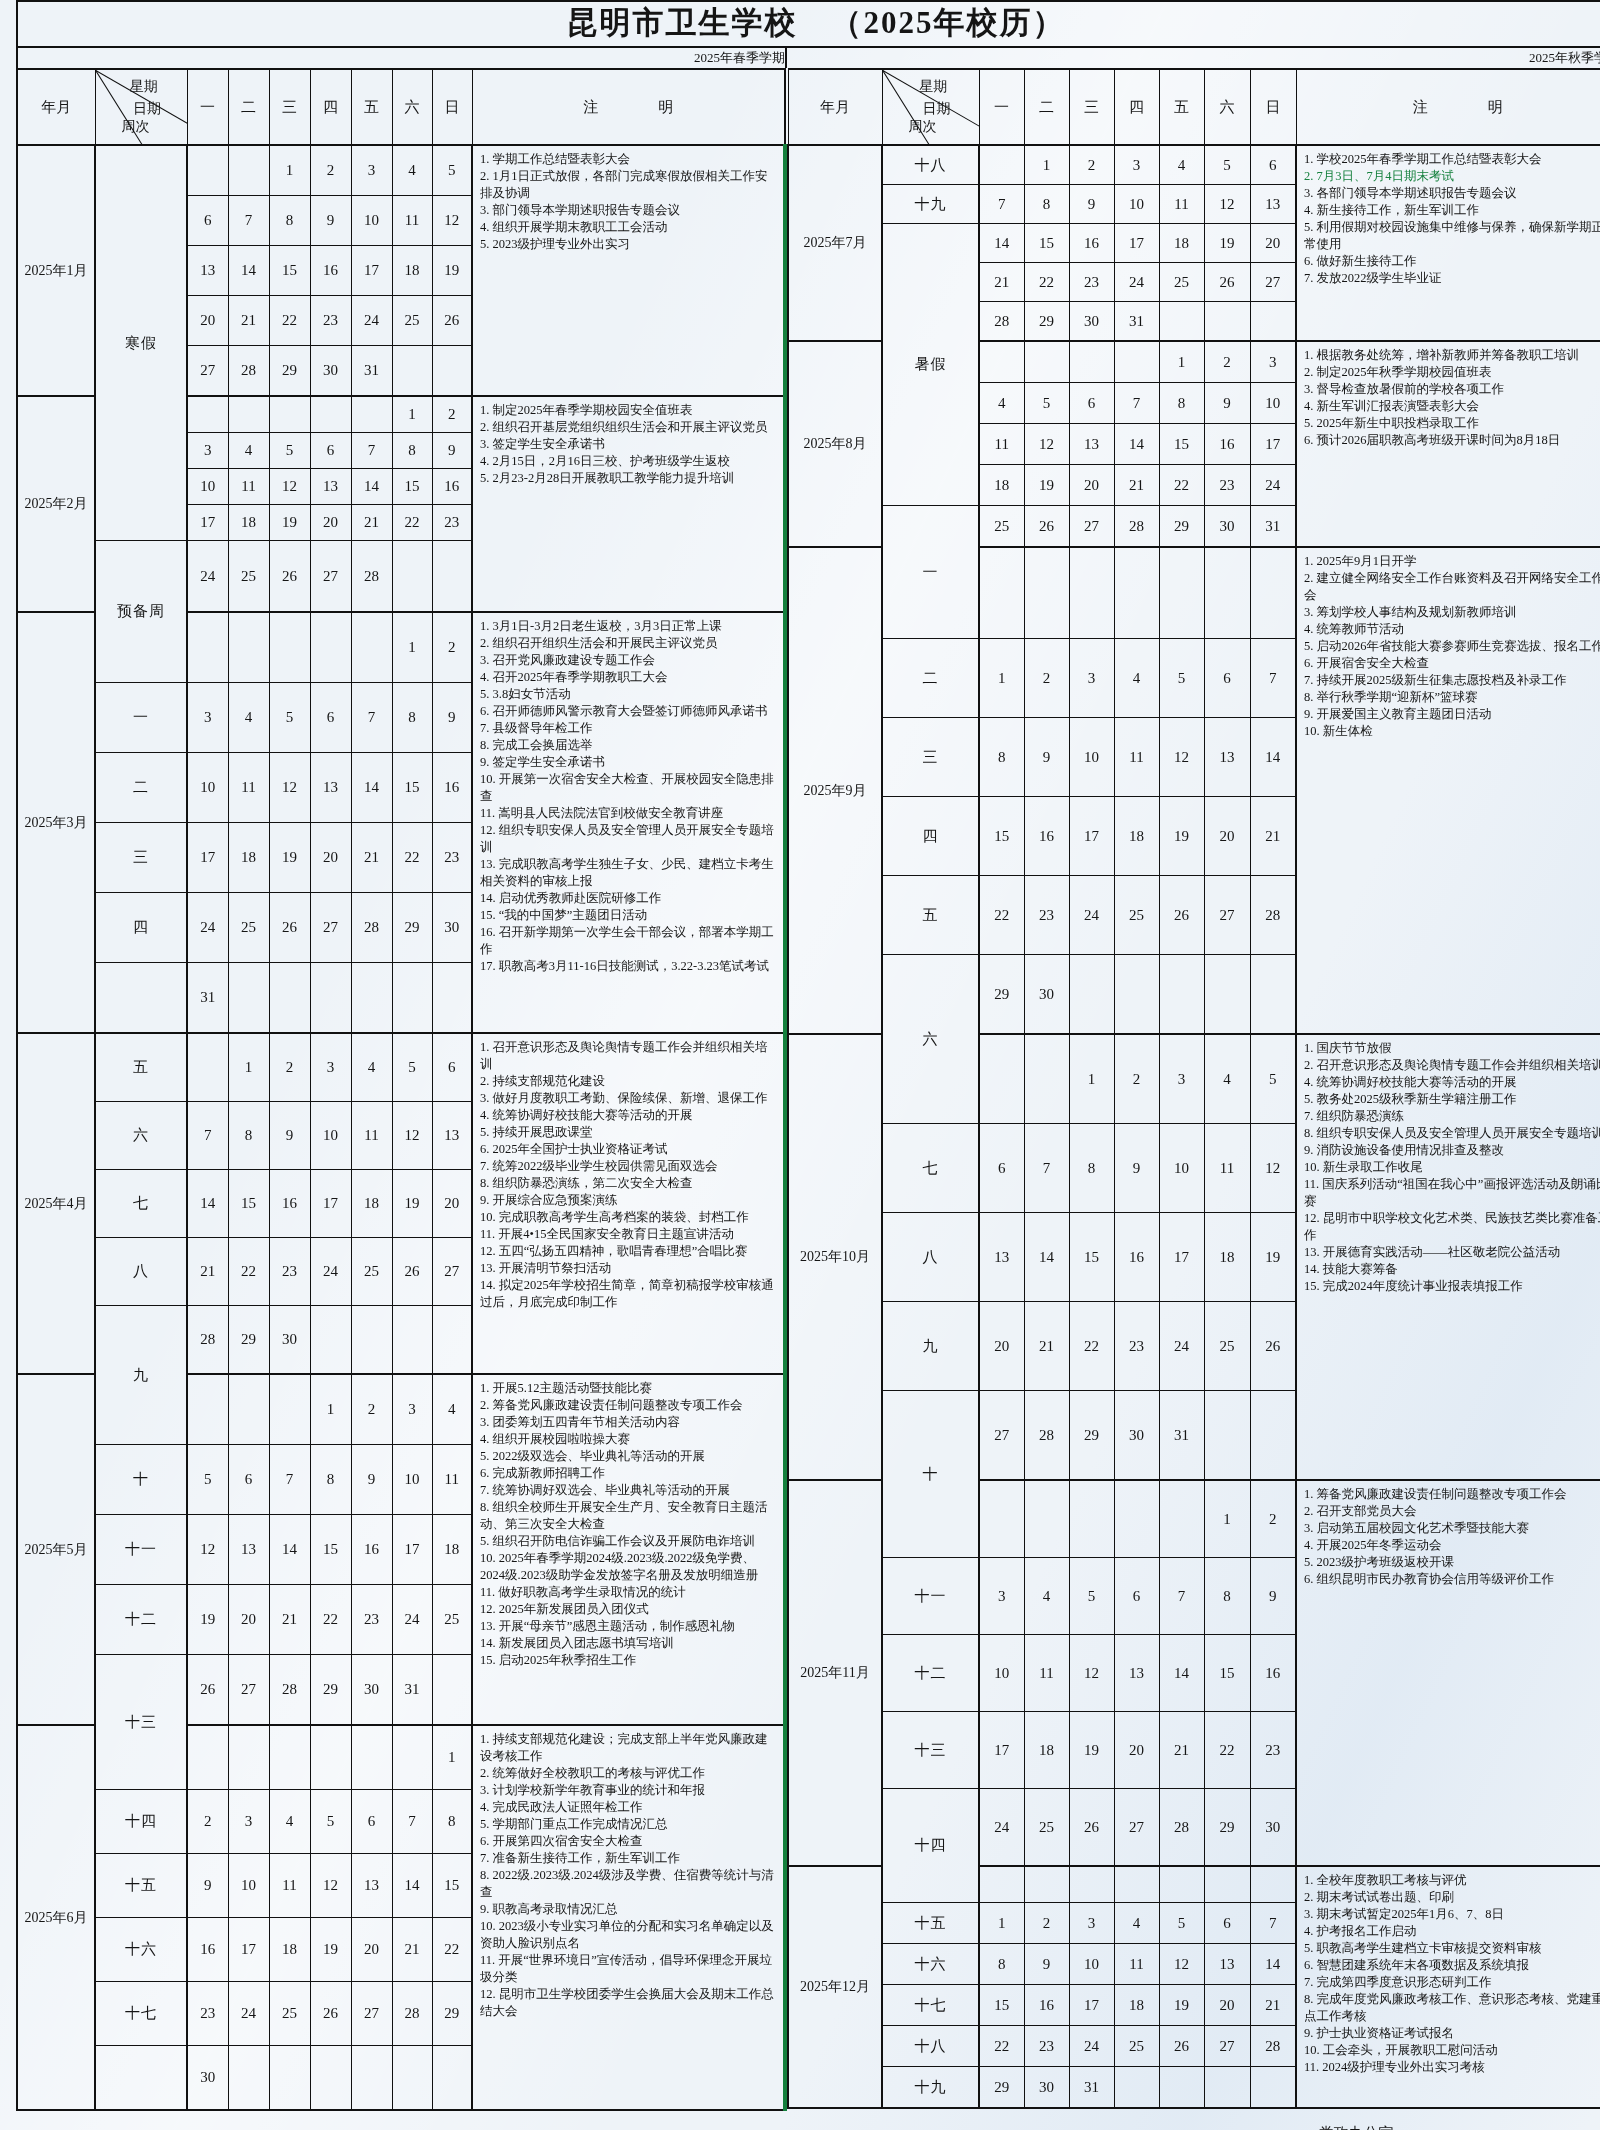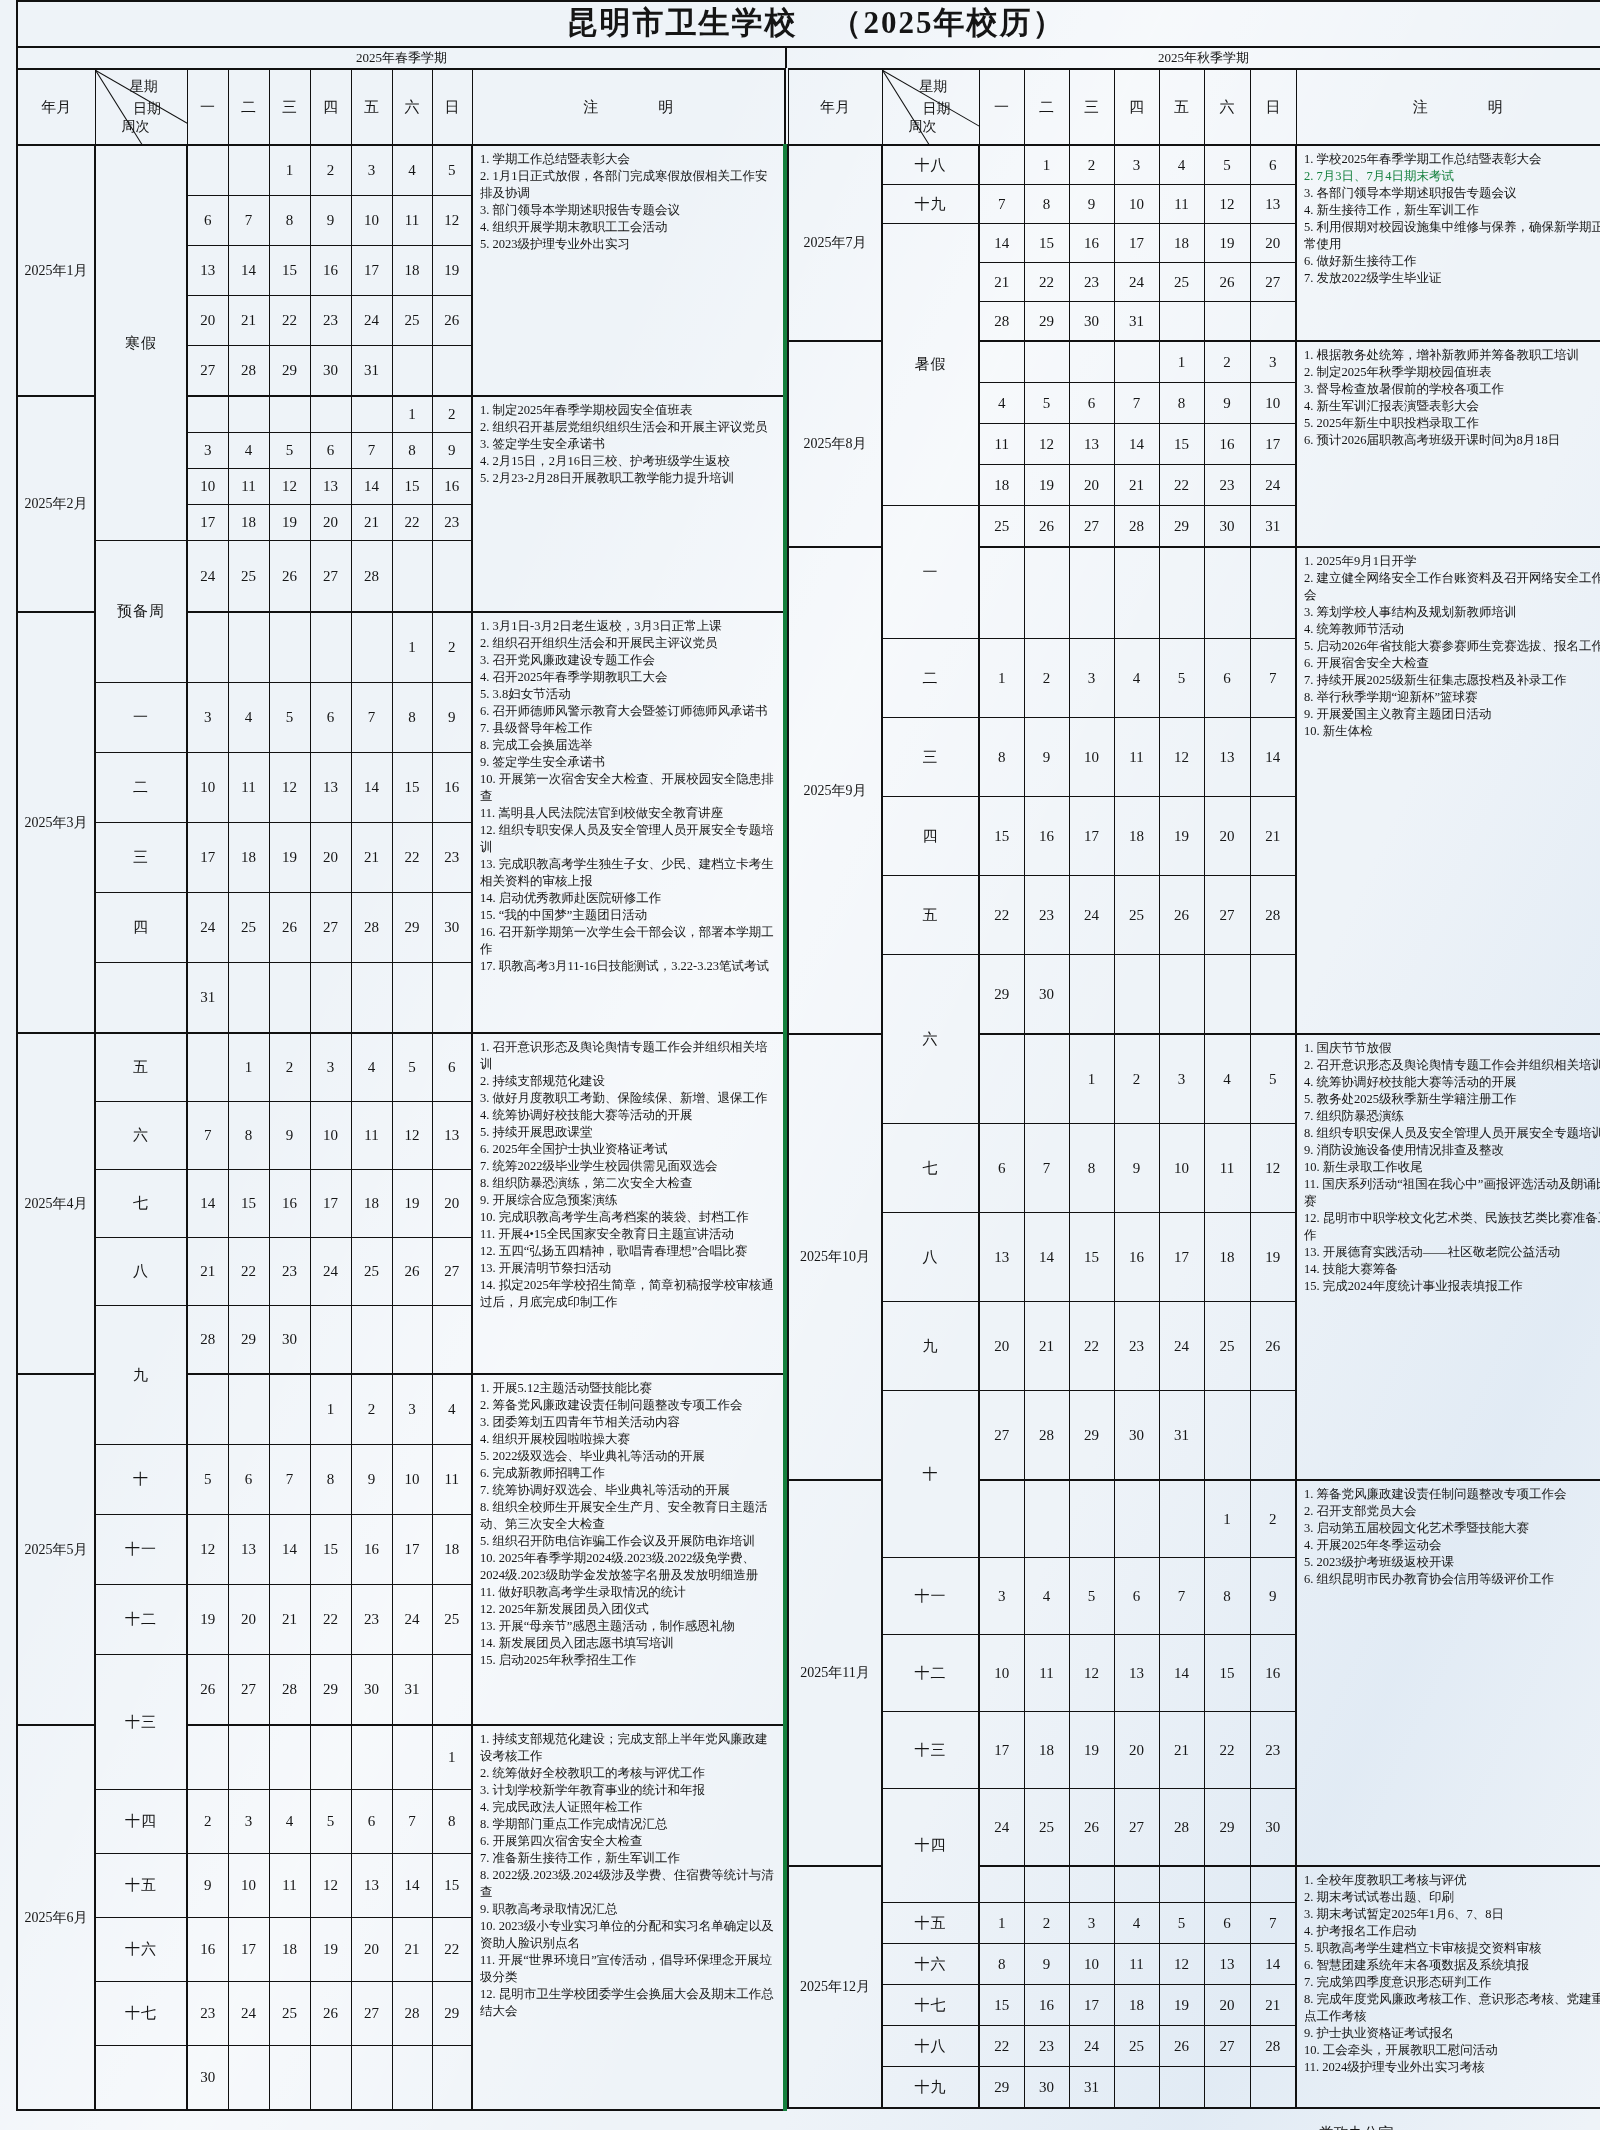--- a/index.html
+++ b/index.html
@@ -19,21 +19,21 @@
   }
   .inner{position:relative;}
   .title-band{
     height:44px;line-height:42px;text-align:center;
     border:2px solid #111;border-bottom:none;
     font-size:31px;font-weight:bold;letter-spacing:2px;
   }
   .tables{display:flex;align-items:flex-start;}
   .sem{display:block;}
   .sem-head{
-    height:20px;line-height:20px;text-align:center;font-size:13px;
+    height:20px;line-height:20px;text-align:right;font-size:13px;
     border:2px solid #111;border-bottom:none;
   }
   .sem1 .sem-head{border-left:none;}
   table{border-collapse:collapse;table-layout:fixed;border:2px solid #111;}
   .sem0 table{width:768px;}
   .sem1 table{width:832px;border-left:none;}
   td{border:1px solid #111;text-align:center;vertical-align:middle;
      font-size:15px;padding:0;overflow:hidden;}
   thead td{height:74px;border-bottom:2px solid #111;font-size:15px;}
   td.month{border-left:2px solid #111;border-right:2px solid #111;font-size:14px;}
@@ -447,21 +447,21 @@
                 <td class="day"></td>
                 <td class="day"></td>
                 <td class="day"></td>
                 <td class="day"></td>
                 <td class="day">1</td>
                 <td class="notes" rowspan="6">
                   <div class="note">1. 持续支部规范化建设；完成支部上半年党风廉政建设考核工作</div>
                   <div class="note">2. 统筹做好全校教职工的考核与评优工作</div>
                   <div class="note">3. 计划学校新学年教育事业的统计和年报</div>
                   <div class="note">4. 完成民政法人证照年检工作</div>
-                  <div class="note">8. 学期部门重点工作完成情况汇总</div>
+                  <div class="note">5. 学期部门重点工作完成情况汇总</div>
                   <div class="note">6. 开展第四次宿舍安全大检查</div>
                   <div class="note">7. 准备新生接待工作，新生军训工作</div>
                   <div class="note">8. 2022级.2023级.2024级涉及学费、住宿费等统计与清查</div>
                   <div class="note">9. 职教高考录取情况汇总</div>
                   <div class="note">10. 2023级小专业实习单位的分配和实习名单确定以及资助人脸识别点名</div>
                   <div class="note">11. 开展“世界环境日”宣传活动，倡导环保理念开展垃圾分类</div>
                   <div class="note">12. 昆明市卫生学校团委学生会换届大会及期末工作总结大会</div>
                 </td>
               </tr>
               <tr class="m5 r1">

